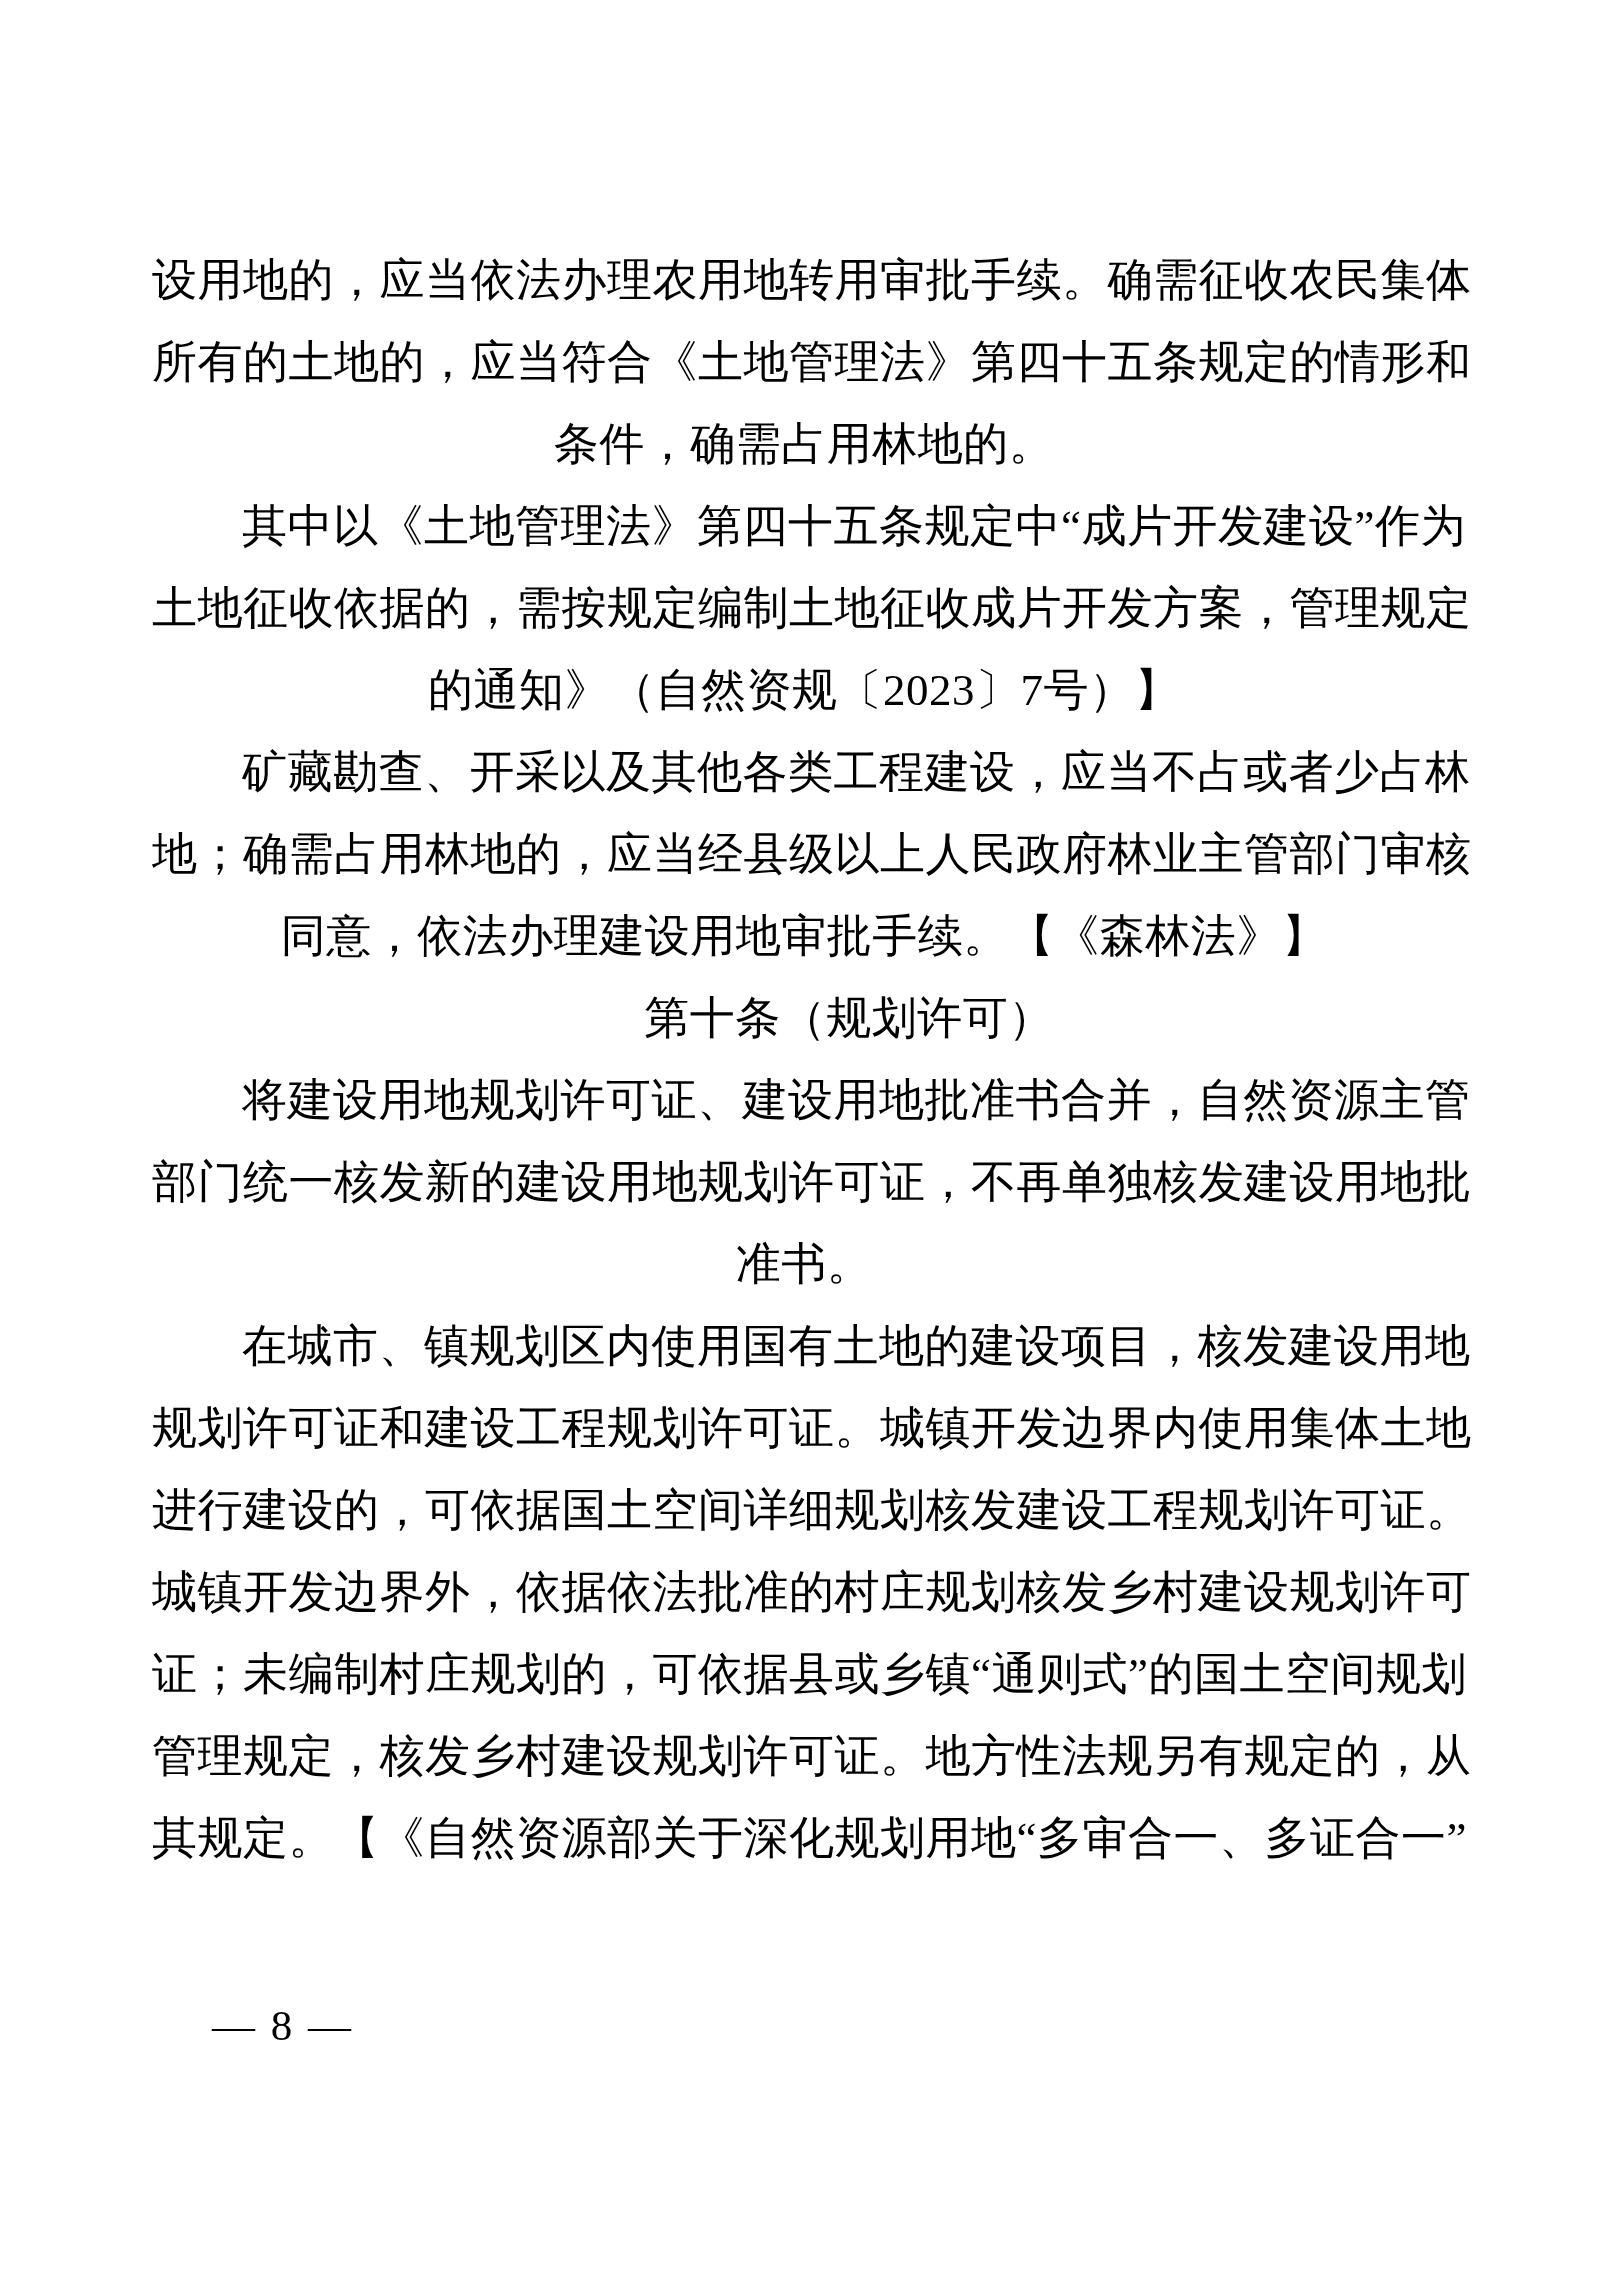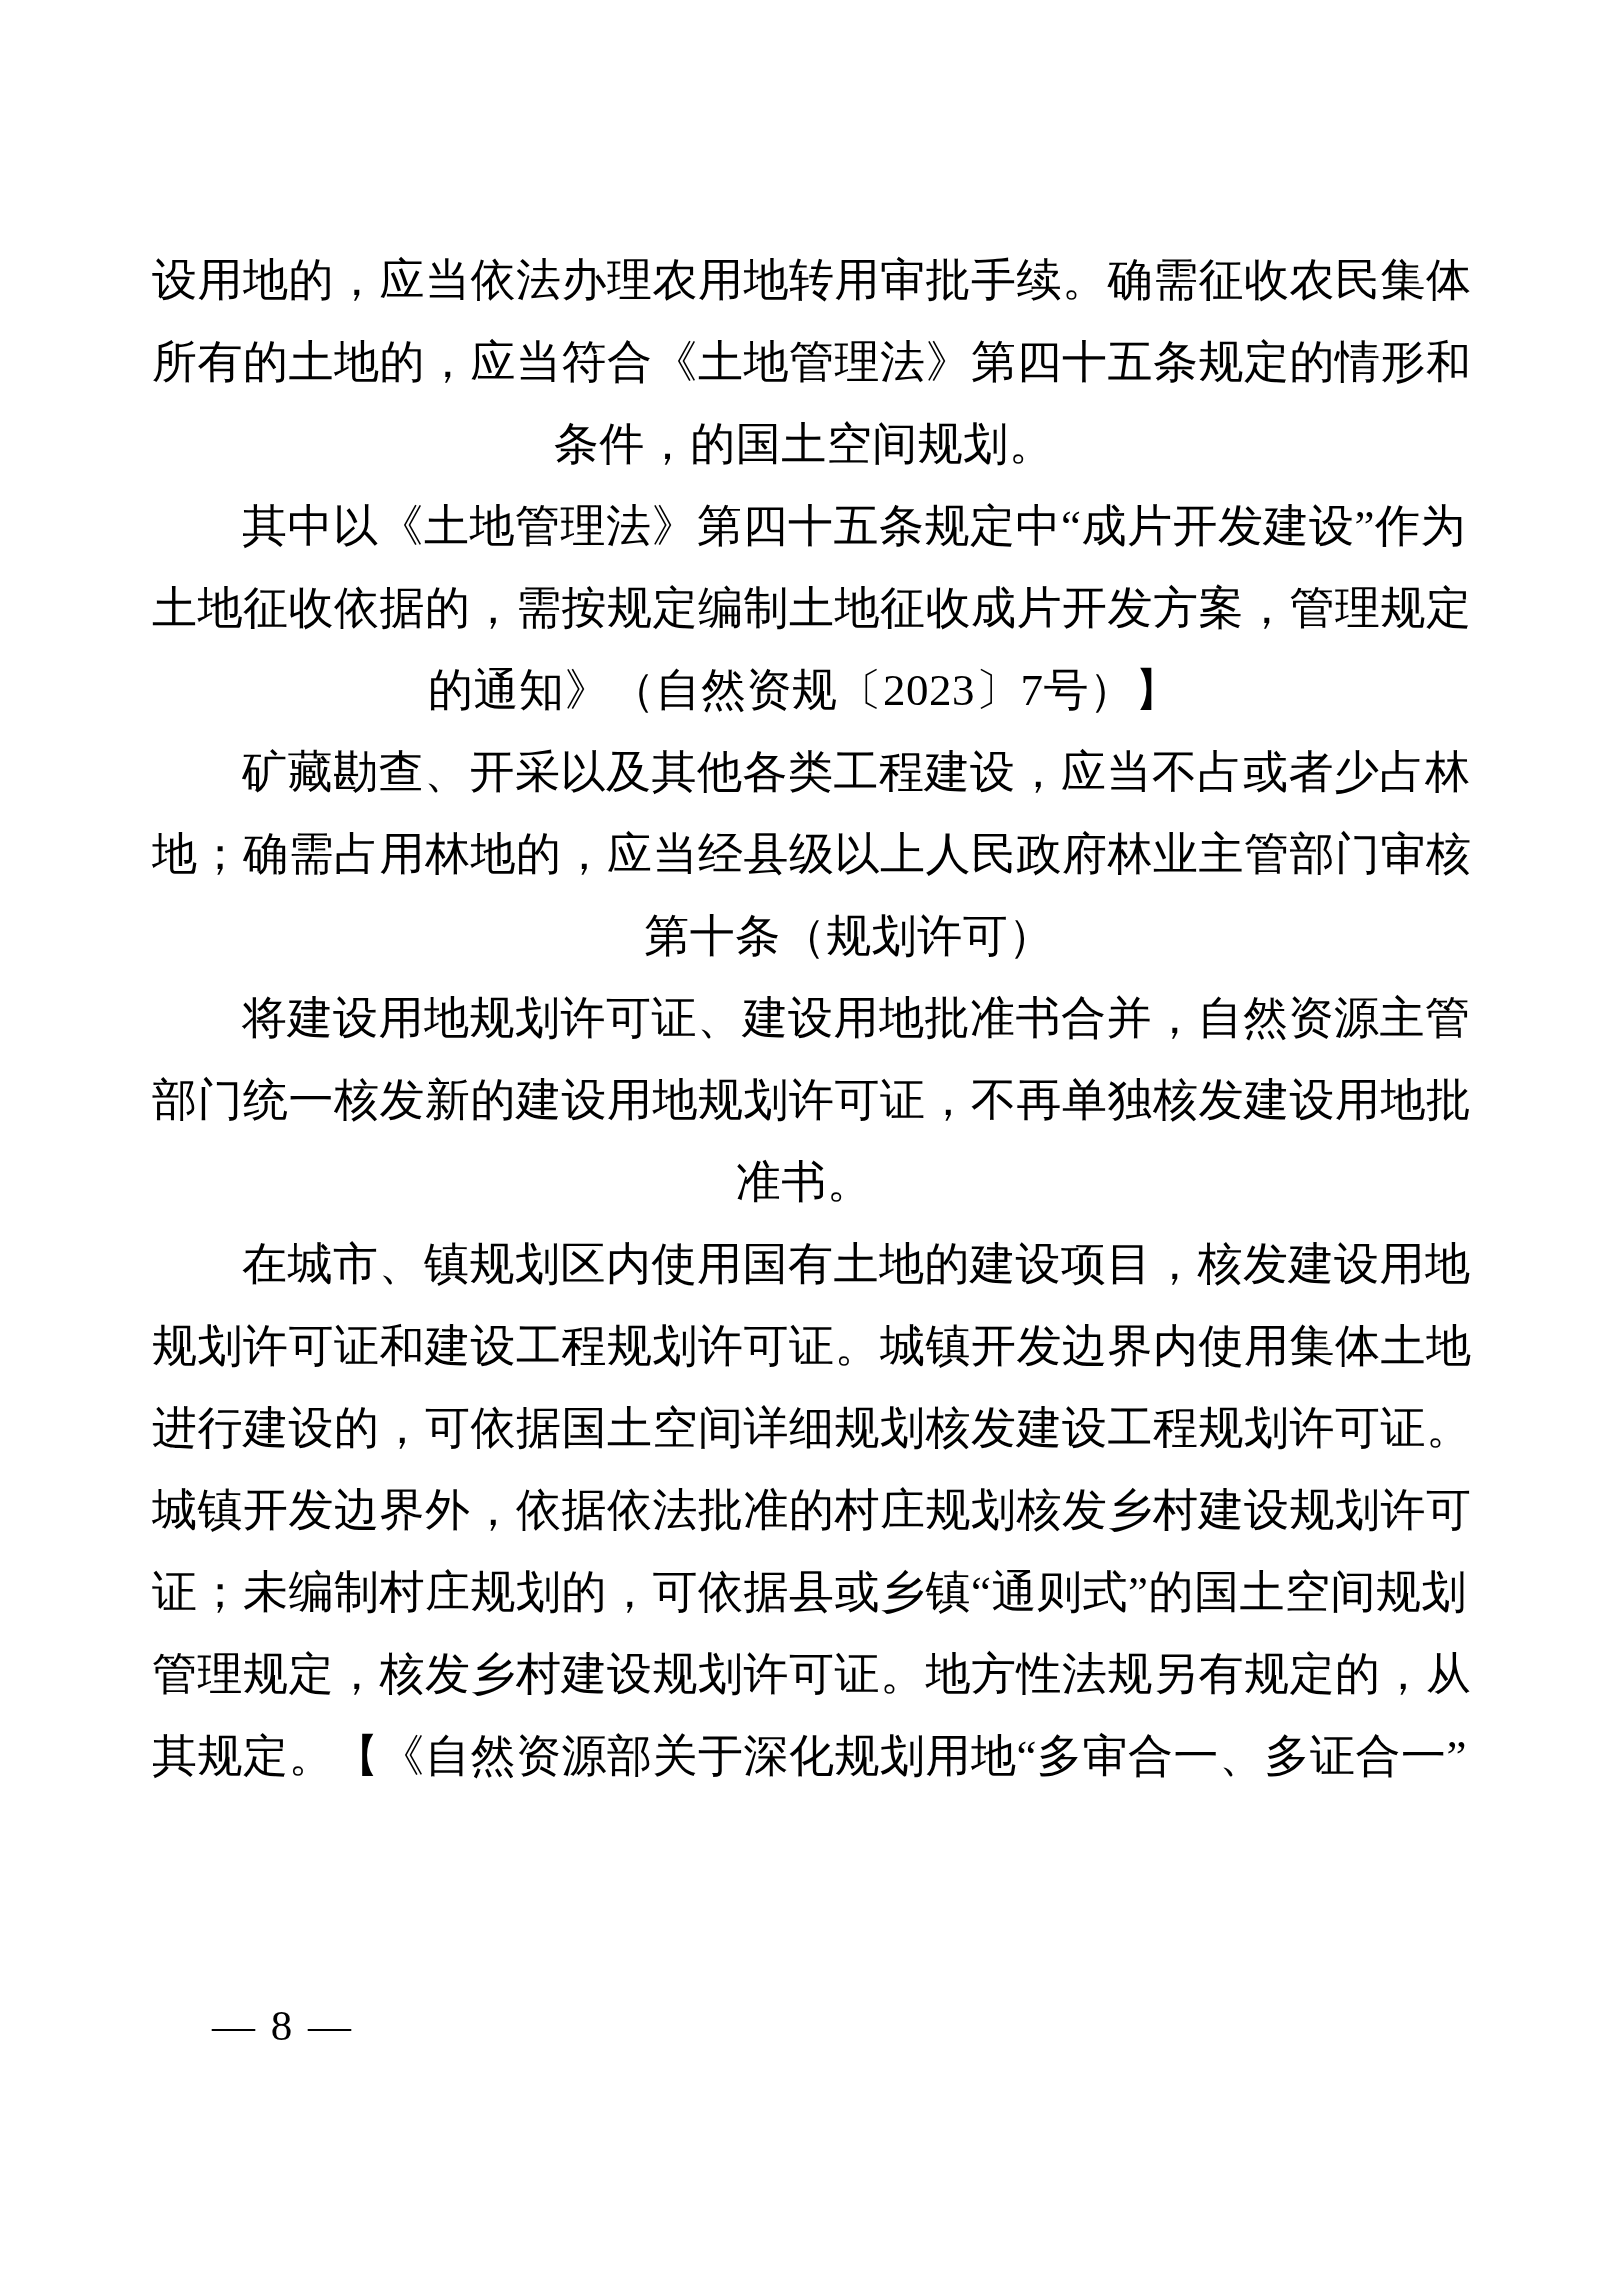--- a/index.html
+++ b/index.html
@@ -54,26 +54,27 @@
     margin: 0 15.7px;
   }
 </style>
 </head>
 <body>
 
 <div class="page">
   <div class="content" id="lines-container">
       <div class="line">设用地的，应当依法办理农用地转用审批手续。确需征收农民集体</div>
       <div class="line">所有的土地的，应当符合《土地管理法》第四十五条规定的情形和</div>
-      <div class="line">条件，的国土空间规划。</div>
+      <div class="line">条件，确需占用林地的。</div>
       <div class="line indent">其中以《土地管理法》第四十五条规定中“成片开发建设”作为</div>
       <div class="line">土地征收依据的，需按规定编制土地征收成片开发方案，管理规定</div>
       <div class="line">的通知》（自然资规〔2023〕7号）】</div>
       <div class="line indent">矿藏勘查、开采以及其他各类工程建设，应当不占或者少占林</div>
       <div class="line">地；确需占用林地的，应当经县级以上人民政府林业主管部门审核</div>
+      <div class="line">同意，依法办理建设用地审批手续。【《森林法》】</div>
       <div class="line indent heading">第十条（规划许可）</div>
       <div class="line indent">将建设用地规划许可证、建设用地批准书合并，自然资源主管</div>
       <div class="line">部门统一核发新的建设用地规划许可证，不再单独核发建设用地批</div>
       <div class="line">准书。</div>
       <div class="line indent">在城市、镇规划区内使用国有土地的建设项目，核发建设用地</div>
       <div class="line">规划许可证和建设工程规划许可证。城镇开发边界内使用集体土地</div>
       <div class="line">进行建设的，可依据国土空间详细规划核发建设工程规划许可证。</div>
       <div class="line">城镇开发边界外，依据依法批准的村庄规划核发乡村建设规划许可</div>
       <div class="line">证；未编制村庄规划的，可依据县或乡镇“通则式”的国土空间规划</div>
       <div class="line">管理规定，核发乡村建设规划许可证。地方性法规另有规定的，从</div>

